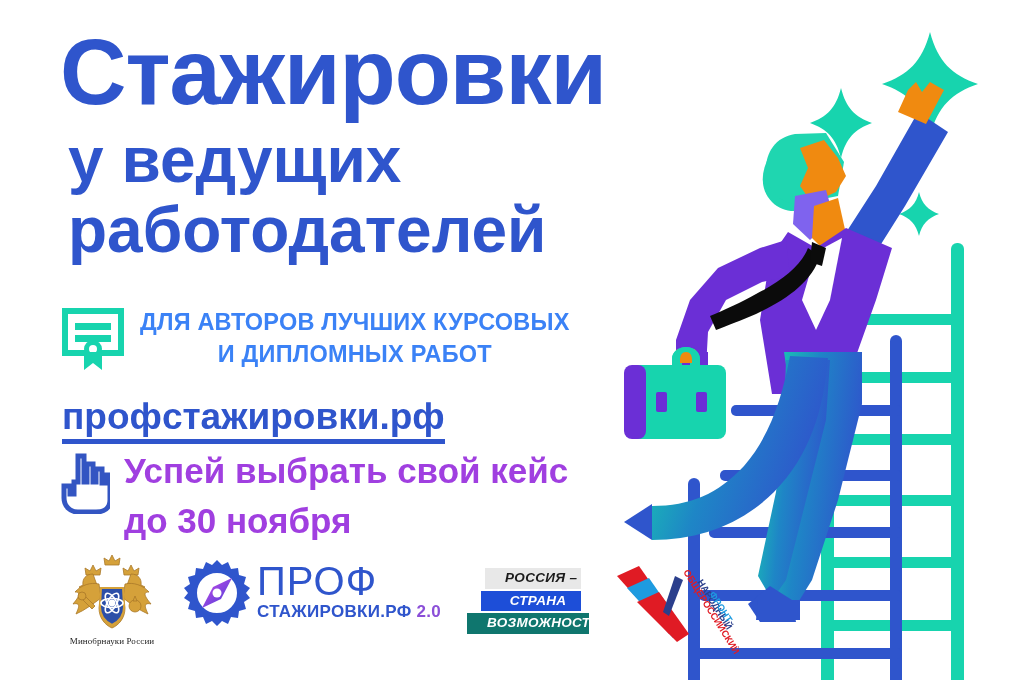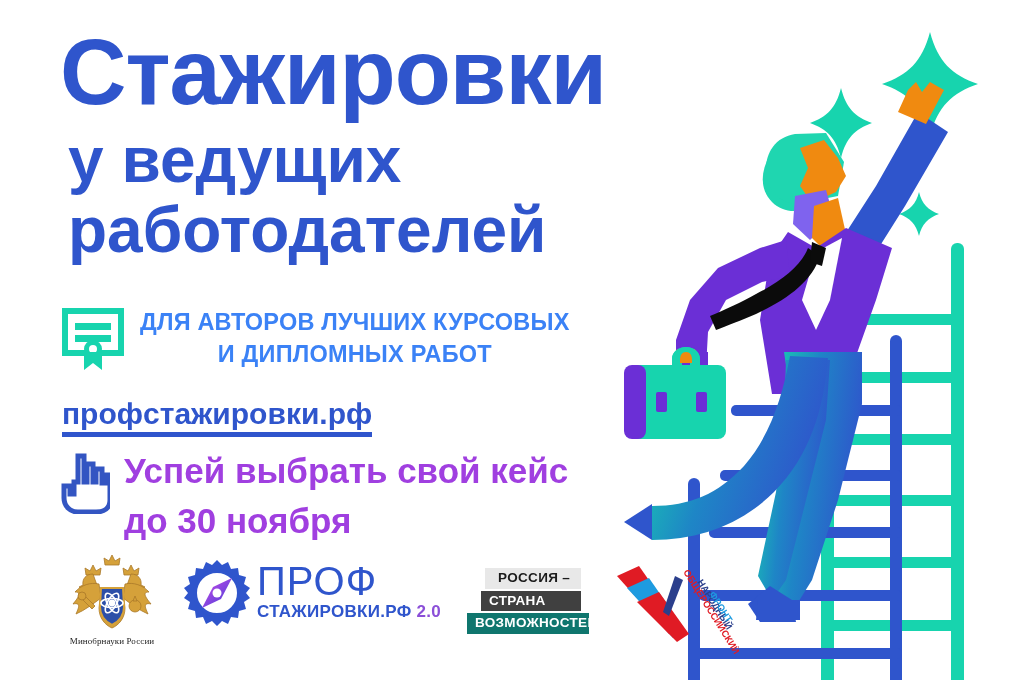--- a/index.html
+++ b/index.html
@@ -61,21 +61,21 @@
     font-size:23.5px;
     line-height:1.38;
     letter-spacing:0.2px;
     text-transform:uppercase;
     text-align:center;
   }
 
   
   .site-url{
     position:absolute;left:62px;top:398px;
-    font-size:30px;font-weight:bold;color:#2F55CC;
+    font-size:37px;font-weight:bold;color:#2F55CC;
     text-decoration:none;
     border-bottom:5px solid #2F55CC;
     padding-bottom:2px;
     line-height:1.05;
     white-space:nowrap;
   }
 
   
   .cta-row{
     position:absolute;left:60px;top:446px;
@@ -113,26 +113,26 @@
     letter-spacing:1px;
   }
   .prof-small{
     font-size:17px;font-weight:bold;color:#2F55CC;letter-spacing:0.3px;
     margin-top:3px;white-space:nowrap;
   }
   .prof-ver{color:#8B4FD8;}
 
   .logo-rsv{width:122px;margin-right:20px;margin-top:16px;}
   .rsv-line{
-    font-weight:bold;font-size:13.5px;
-    line-height:1.0;padding:3px 6px 4px 8px;letter-spacing:0.3px;
+    font-weight:bold;font-style:italic;font-size:13.5px;
+    line-height:1.0;padding:3px 6px 4px 20px;letter-spacing:0.3px;
     white-space:nowrap;box-sizing:border-box;
   }
   .rsv1{background:#e8e8e8;color:#1b1b1b;width:96px;margin-left:18px;text-align:center;}
-  .rsv2{background:#404040;color:#ffffff;width:100px;margin-left:14px;margin-top:2px;}
+  .rsv2{background:#1d4ed8;color:#ffffff;width:100px;margin-left:14px;text-align:center;margin-top:2px;}
   .rsv3{background:#0f766e;color:#ffffff;width:122px;text-align:center;margin-top:2px;}
 
   .logo-onf{width:130px;height:100px;margin-top:2px;}
 
   
   #illustration{
     position:absolute;left:0;top:0;width:1024px;height:686px;
     pointer-events:none;
   }
 </style>

